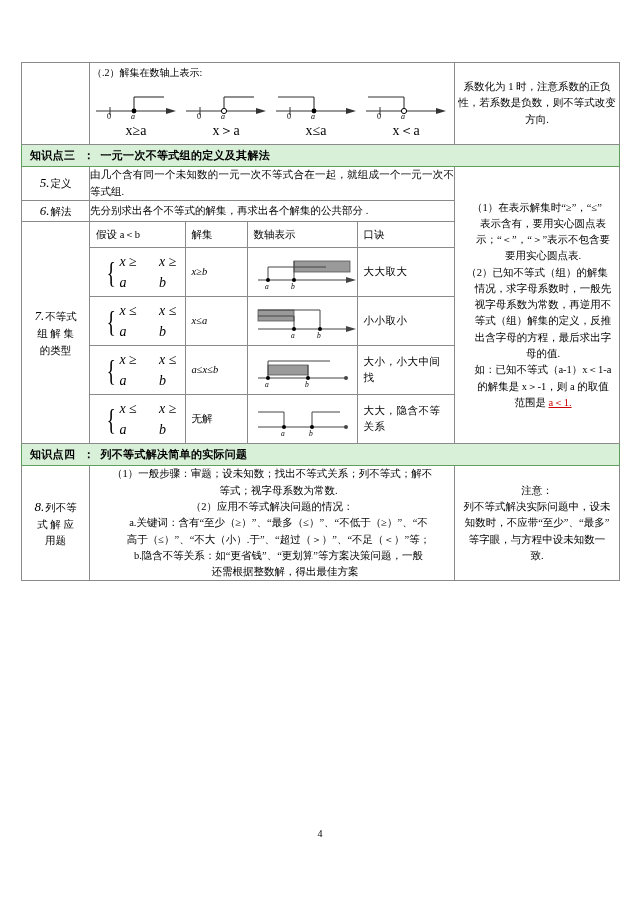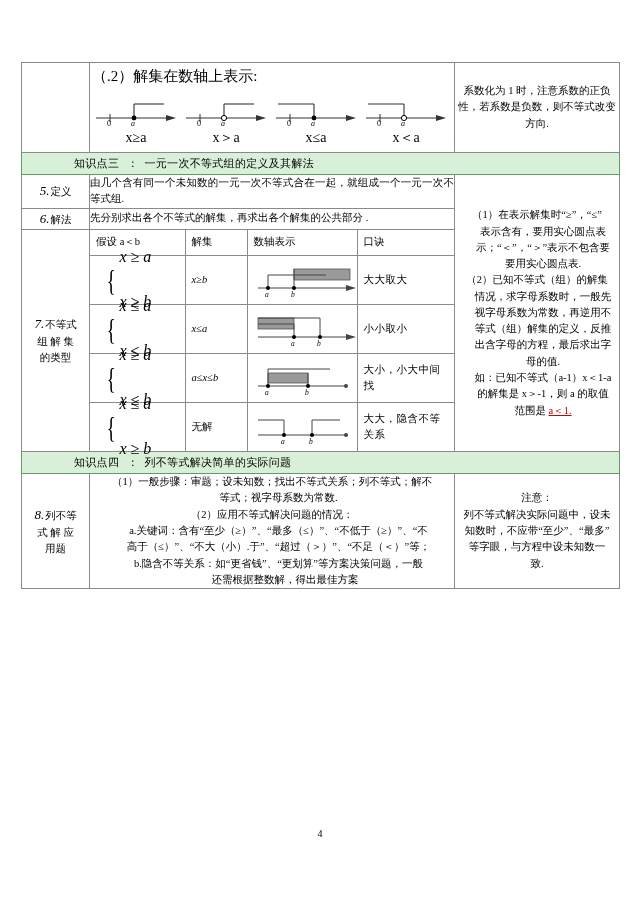--- a/index.html
+++ b/index.html
@@ -69,31 +69,30 @@
   
   tr.section td {
     background: #d8efd8;
     border: 1px solid #5f9e5f;
     padding: 2px 0 2px 0;
     height: 17px;
   }
   .sec-inner {
     display: flex;
     align-items: center;
-    font-weight: normal;
+    font-weight: bold;
     font-size: 11px;
     letter-spacing: .3px;
-    margin-left: 44px;
   }
   .sec-title { padding-left: 8px; }
   .sec-colon { padding: 0 6px 0 8px; }
   .sec-text  { }
 
   
-  .nl-head { padding: 2px 0 4px 2px; font-size: 15px; }
+  .nl-head { padding: 2px 0 4px 2px; font-size: 10px; }
   .nl-row {
     display: flex;
     justify-content: space-between;
     padding: 2px 6px 0 4px;
   }
   .nl-item { width: 84px; position: relative; }
   .nl-cap-row {
     display: flex;
     justify-content: space-between;
     padding: 1px 6px 3px 4px;
@@ -134,24 +133,23 @@
   .brace {
     font-size: 30px;
     line-height: 1;
     font-weight: 300;
     transform: scaleX(.65);
     display: inline-block;
     margin-right: 1px;
   }
   .sys-lines {
     display: flex;
-    flex-direction: column;
     gap: 20px;
     font-style: italic;
-    font-size: 16px;
+    font-size: 14px;
   }
   .sol { font-style: italic; font-size: 11px; text-align: left; padding-left: 4px;}
   .sol.cn { font-style: normal; margin-left: 17px; }
   .mnemonic { font-size: 11.5px; letter-spacing: .5px; }
   .redu {
     color: #cc0000;
     font-weight: normal;
     text-decoration: underline;
   }
   .p { margin: 0; text-align: center; }

